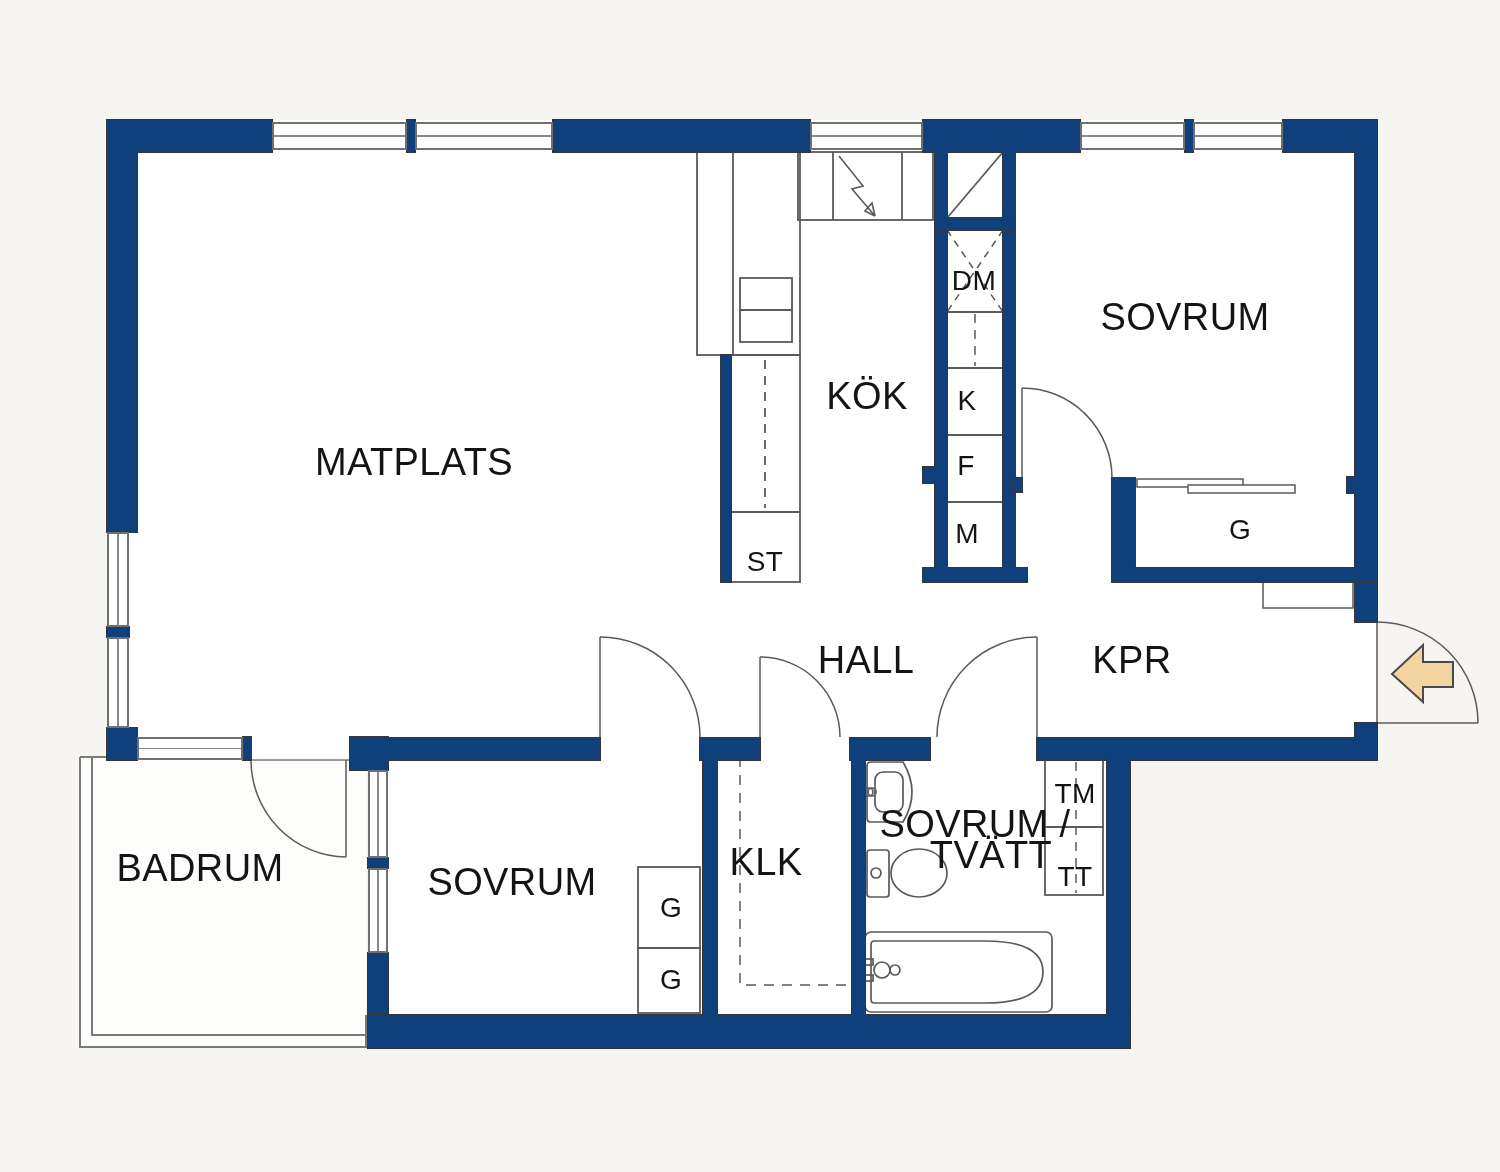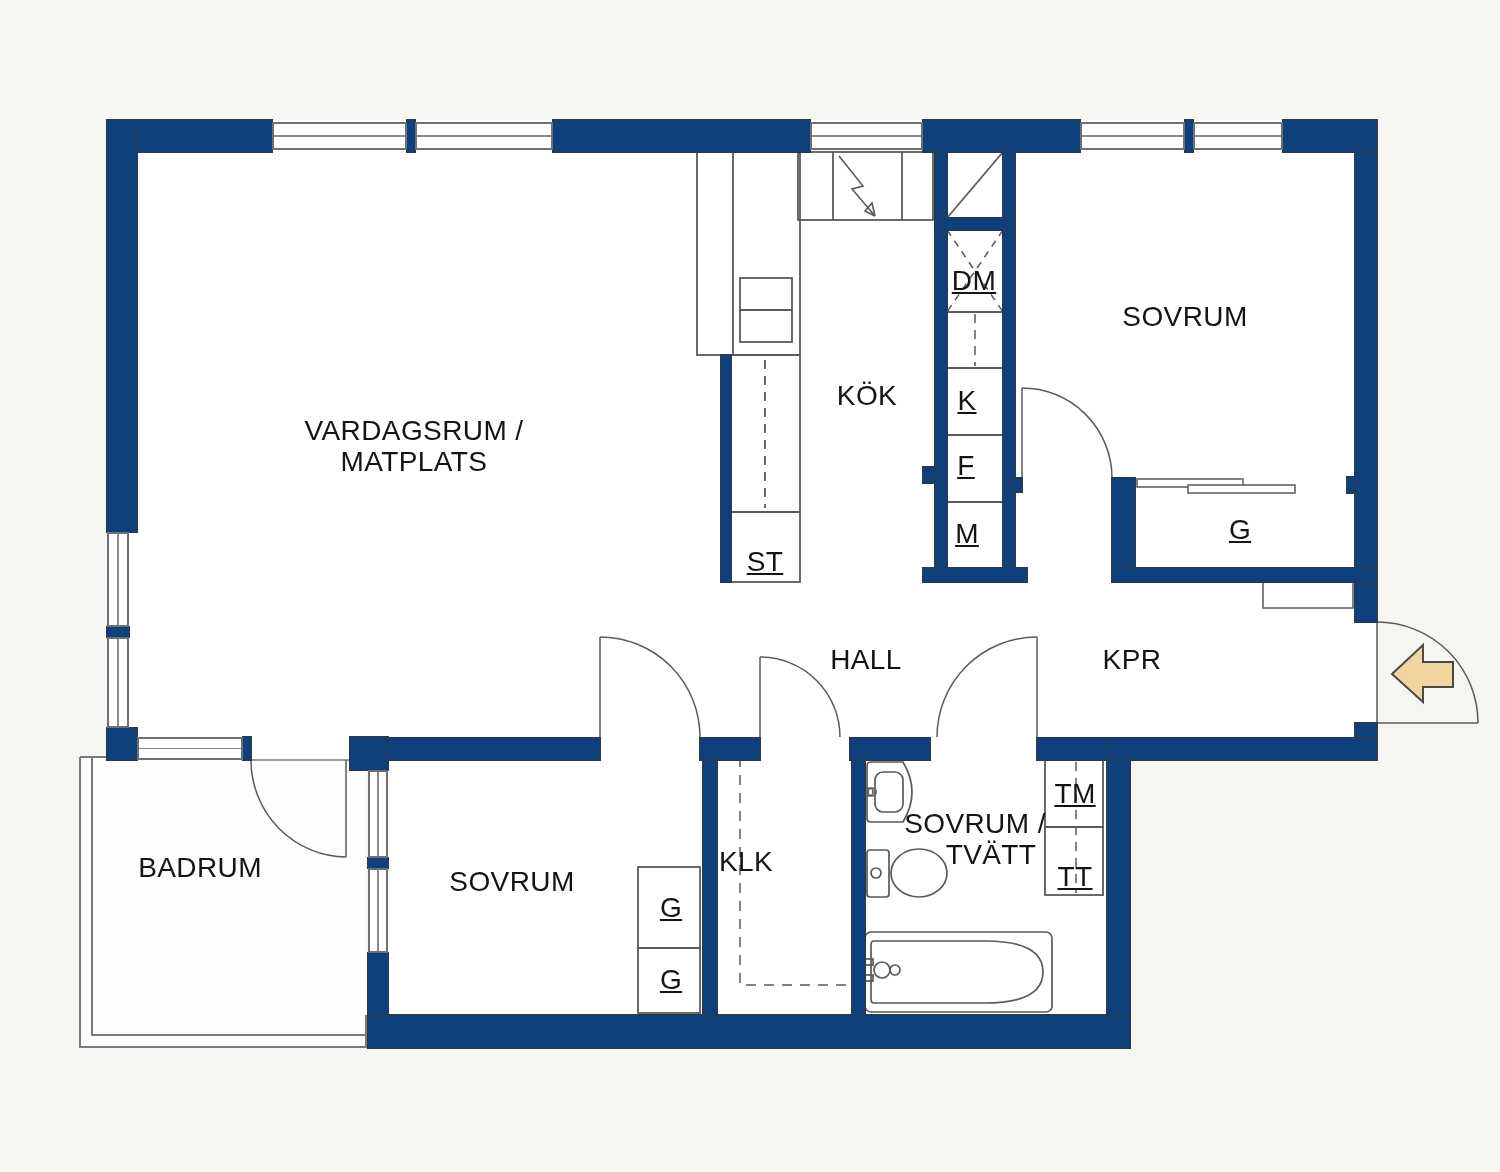--- a/index.html
+++ b/index.html
@@ -17,23 +17,23 @@
     font-family:"Liberation Sans", sans-serif;overflow:hidden;
   }
   .room-underlay{position:absolute;background:var(--color-room);}
   .wall{position:absolute;background:var(--color-wall);box-shadow:0 0 0 1px #33373c;}
   .win{position:absolute;background:#fff;border:2px solid #707070;box-sizing:border-box;}
   .win .mid{position:absolute;background:#8a8a8a;}
   .win.h .mid{left:0;right:0;top:50%;height:1.5px;margin-top:-1px;}
   .win.v .mid{top:0;bottom:0;left:50%;width:1.5px;margin-left:-1px;}
   .lbl{
     position:absolute;transform:translate(-50%,-50%);
-    font-size:28px;letter-spacing:.4px;color:var(--color-text);white-space:nowrap;
+    font-size:38px;letter-spacing:.4px;color:var(--color-text);white-space:nowrap;
   }
-  .lbl.small{font-size:28px;text-decoration:underline;}
+  .lbl.small{font-size:28px;}
   svg.linework{position:absolute;left:0;top:0;}
 </style>
 </head>
 <body>
 
 <div id="plan">
 
   <div class="room-underlay" style="left:107px;top:120px;width:1270px;height:640px;"></div>
   <div class="room-underlay" style="left:368px;top:738px;width:762px;height:310px;"></div>
   <div class="room-underlay" style="left:80px;top:757px;width:286px;height:291px;background:#fdfdfc;"></div>
@@ -220,29 +220,28 @@
   <div class="win h" style="left:137px;top:737px;width:106px;height:23px;">
       <div class="mid"></div>
     </div>
   <div class="win v" style="left:368px;top:770px;width:20px;height:88px;">
       <div class="mid"></div>
     </div>
   <div class="win v" style="left:368px;top:868px;width:20px;height:85px;">
       <div class="mid"></div>
     </div>
 
-  <div class="lbl" style="left:414px;top:431px;">VARDAGSRUM /</div>
   <div class="lbl" style="left:414px;top:462px;">MATPLATS</div>
   <div class="lbl" style="left:867px;top:396px;">KÖK</div>
   <div class="lbl" style="left:1185px;top:317px;">SOVRUM</div>
   <div class="lbl" style="left:866px;top:660px;">HALL</div>
   <div class="lbl" style="left:1132px;top:660px;">KPR</div>
   <div class="lbl" style="left:200px;top:868px;">BADRUM</div>
   <div class="lbl" style="left:512px;top:882px;">SOVRUM</div>
-  <div class="lbl" style="left:746px;top:862px;">KLK</div>
+  <div class="lbl" style="left:766px;top:862px;">KLK</div>
   <div class="lbl" style="left:975px;top:824px;">SOVRUM /</div>
   <div class="lbl" style="left:991px;top:855px;">TVÄTT</div>
 
   <div class="lbl small" style="left:974px;top:281px;">DM</div>
   <div class="lbl small" style="left:967px;top:401px;">K</div>
   <div class="lbl small" style="left:966px;top:466px;">F</div>
   <div class="lbl small" style="left:967px;top:534px;">M</div>
   <div class="lbl small" style="left:765px;top:562px;">ST</div>
   <div class="lbl small" style="left:1240px;top:530px;">G</div>
   <div class="lbl small" style="left:671px;top:908px;">G</div>

